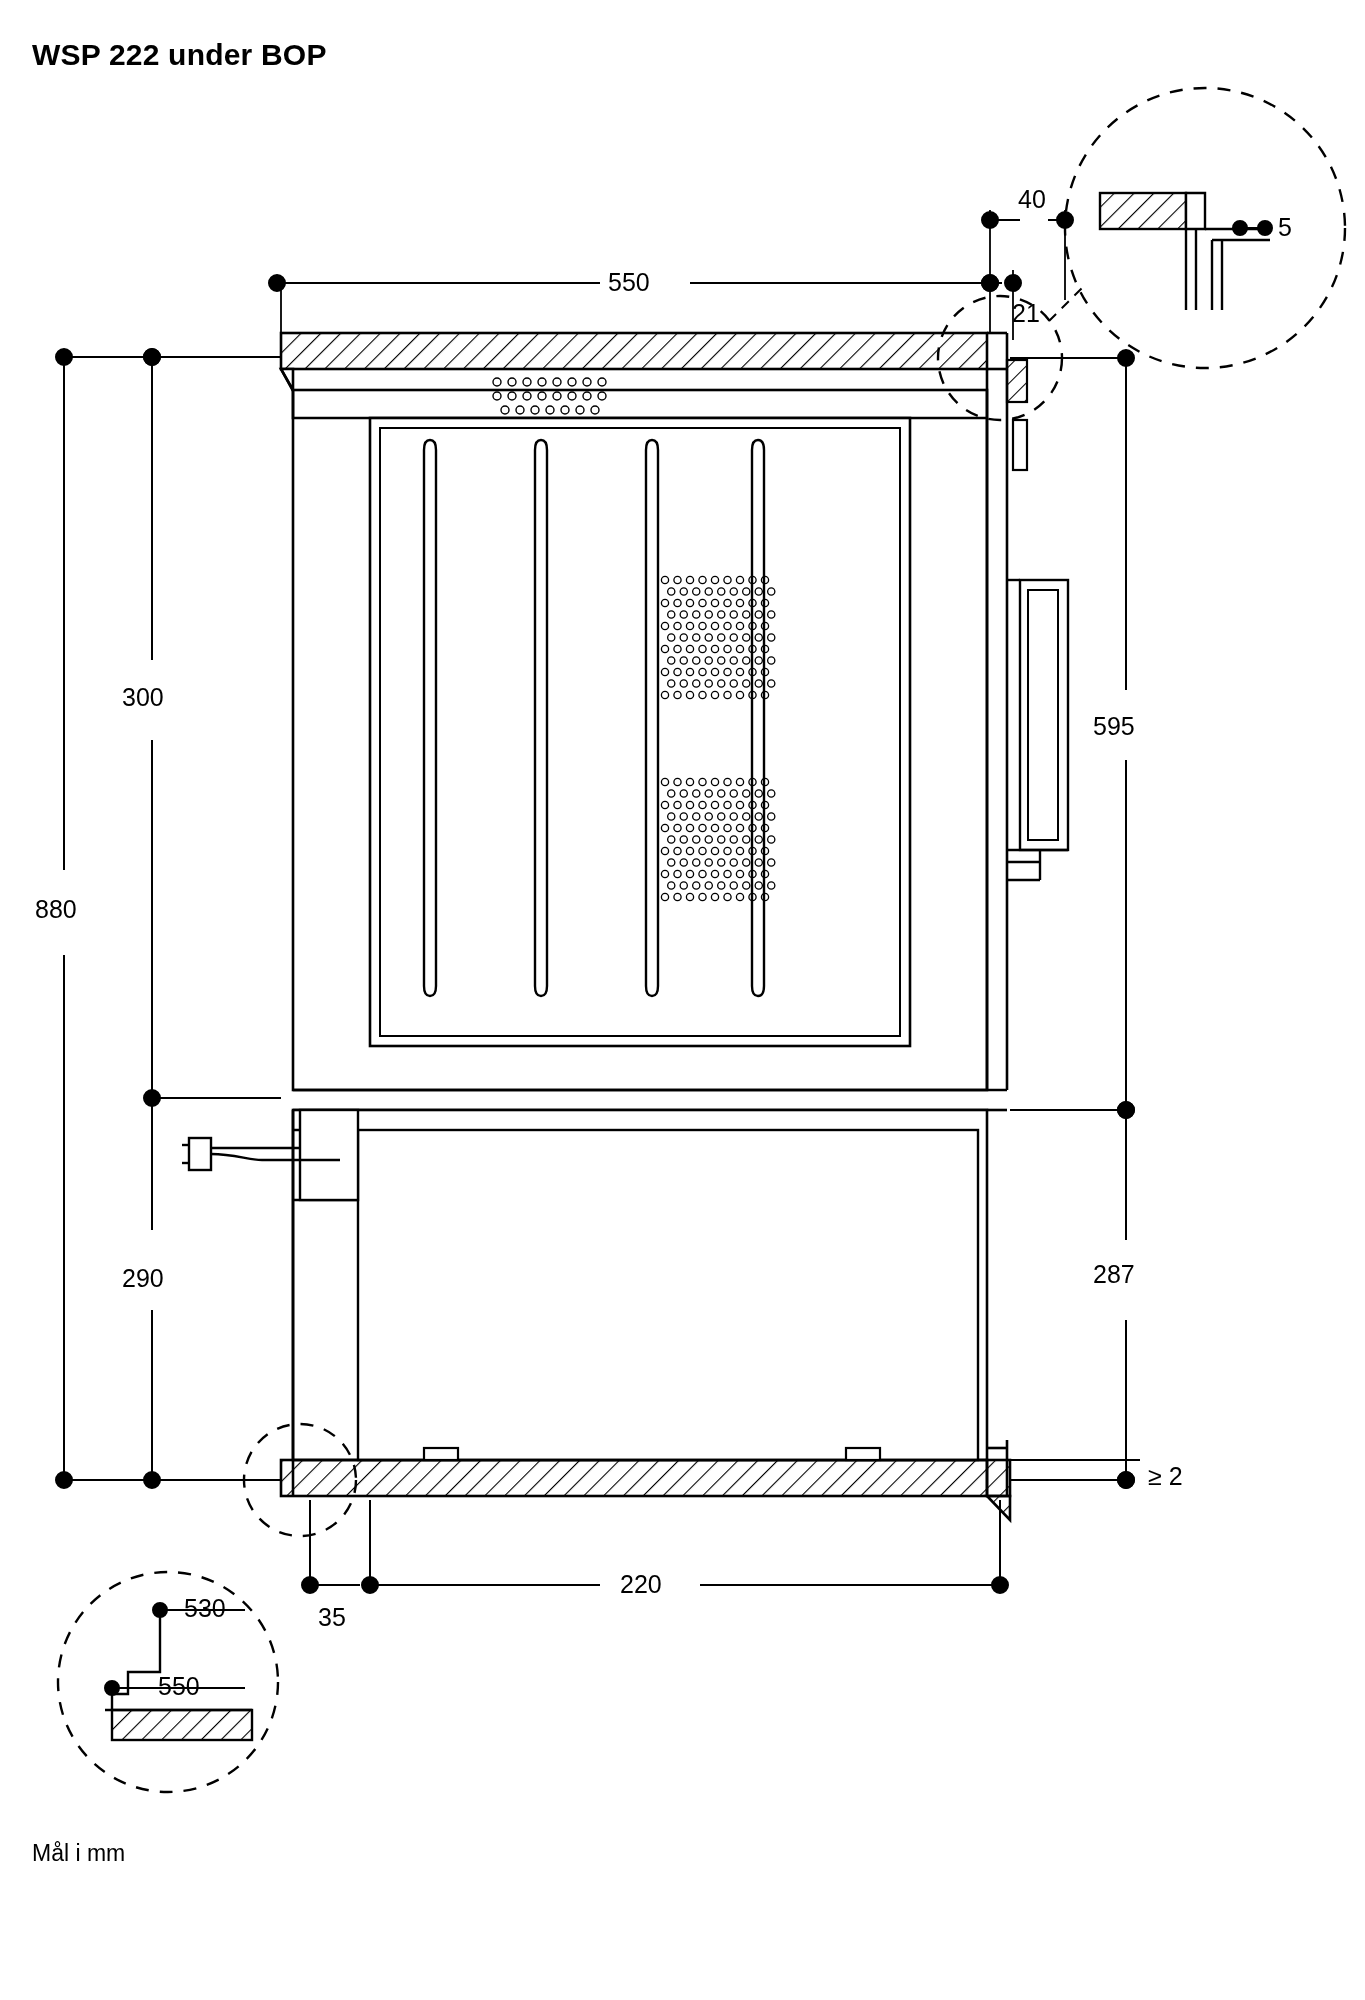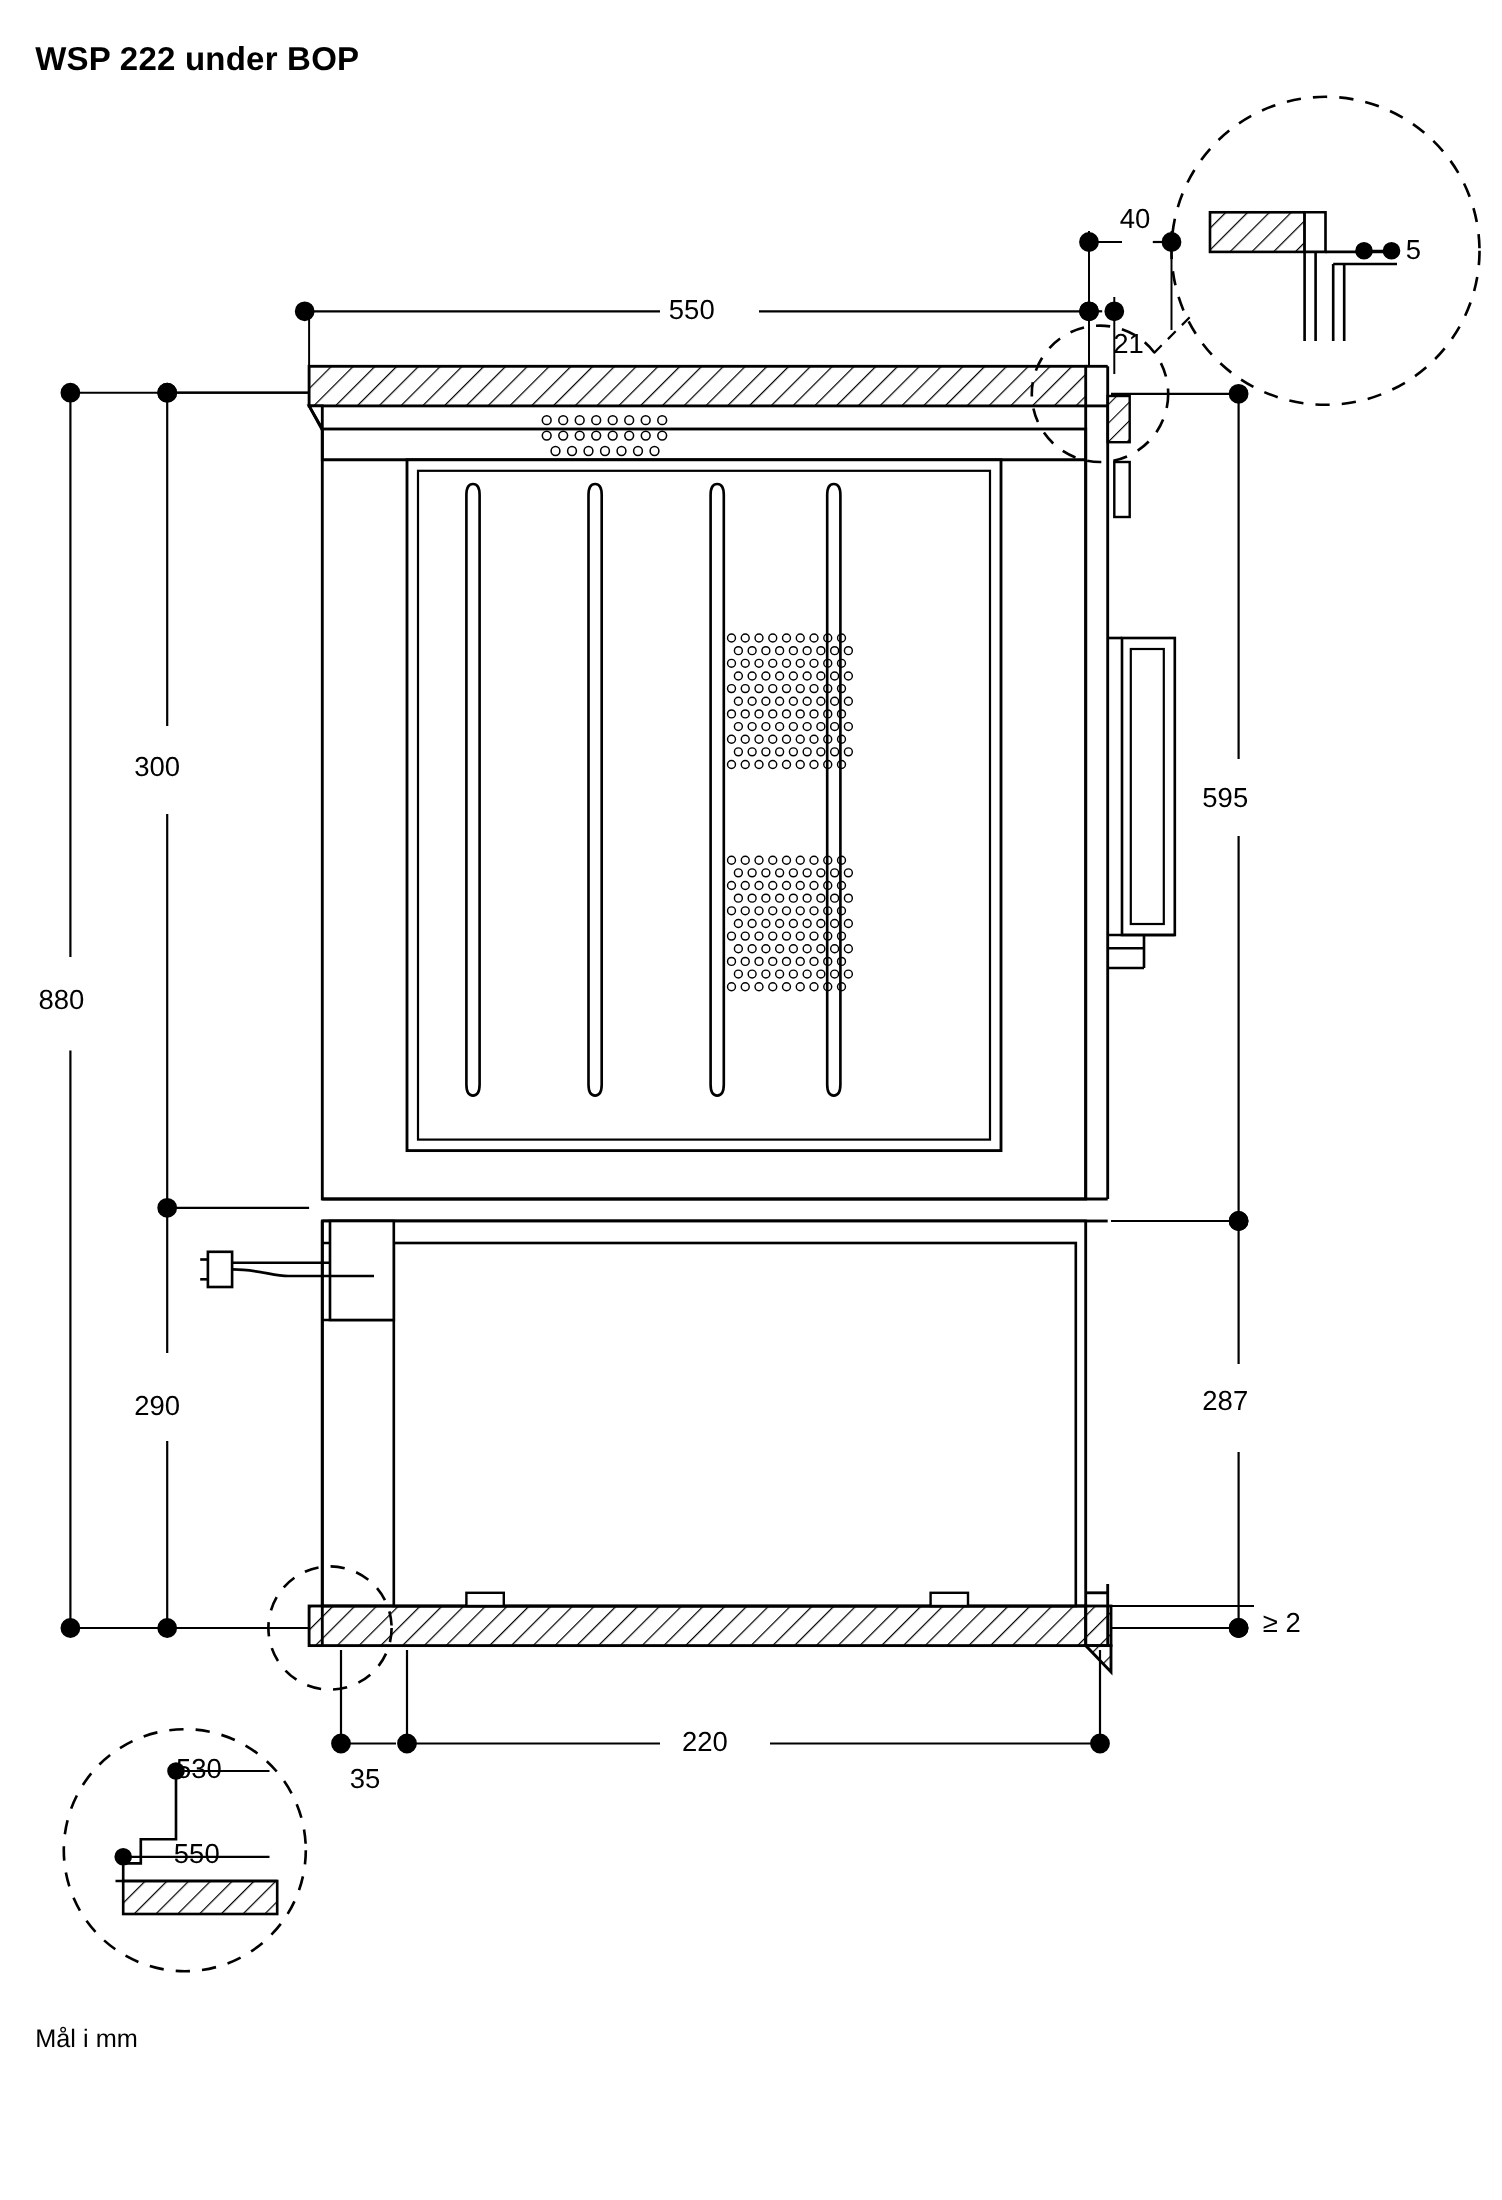--- a/index.html
+++ b/index.html
@@ -491,18 +491,18 @@
   <div class="dimlabel" style="left:1012px; top:260px;margin-top:39px;">21</div>
   <div class="dimlabel" style="left:1278px; top:213px;">5</div>
   <div class="dimlabel" style="left:122px; top:683px;">300</div>
   <div class="dimlabel" style="left:35px; top:895px;text-align:right;">880</div>
   <div class="dimlabel" style="left:122px; top:1264px;">290</div>
   <div class="dimlabel" style="left:1093px; top:712px;">595</div>
   <div class="dimlabel" style="left:1093px; top:1260px;text-align:center;">287</div>
   <div class="dimlabel" style="left:1148px; top:1462px;">≥ 2</div>
   <div class="dimlabel" style="left:620px; top:1570px;">220</div>
   <div class="dimlabel" style="left:318px; top:1603px;">35</div>
-  <div class="dimlabel" style="left:160px; top:1594px;">530</div>
+  <div class="dimlabel" style="left:184px; top:1594px;">530</div>
   <div class="dimlabel" style="left:158px; top:1672px;">550</div>
 
   <div id="footnote">Mål i mm</div>
 
 </div>
 
 </body></html>

